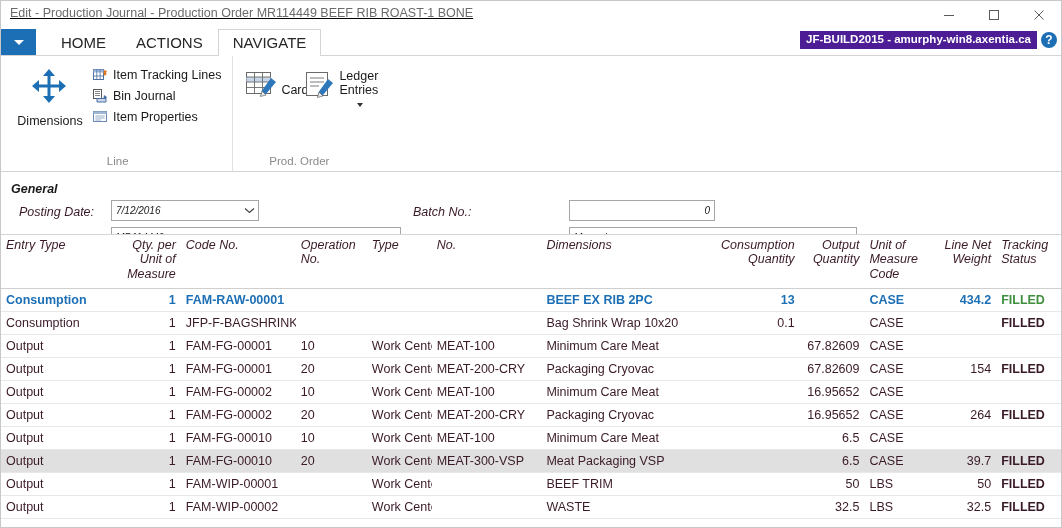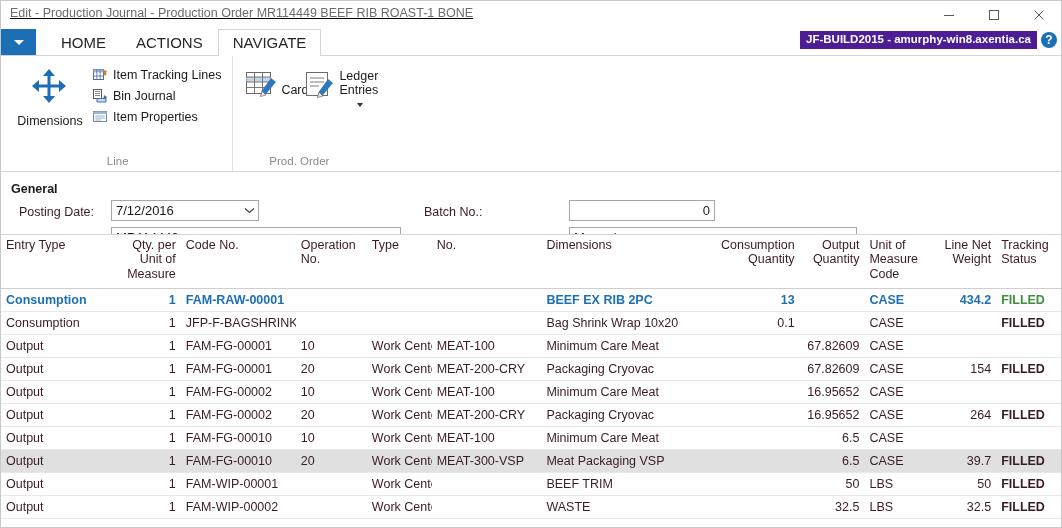--- a/index.html
+++ b/index.html
@@ -156,39 +156,39 @@
   .mid-btns { display: flex; }
   .mid-btn {
     display: flex; flex-direction: row; align-items: center;
     width: 58px;
     padding-top: 4px;
   }
   .mid-btn .lbl { font-size: 12.5px; color: #1a1a1a; margin-top: 3px; text-align:center; line-height:1.12; }
   .dd-caret { display:inline-block; width:0;height:0;border-left:3px solid transparent;border-right:3px solid transparent;border-top:4px solid #333; vertical-align: middle; margin-left:3px;}
 
   
-  .content { position: relative; padding: 0; }
+  .content { position: relative; padding: 0; font-style: italic; }
   .section-title {
     font-size: 12.5px; font-weight: bold; color: #1a1a1a;
     padding: 10px 0 4px 10px;
   }
   .form-grid { position: relative; height: 60px; }
   .fld-label {
     position: absolute;
     font-size: 12.5px;
     color: #3a1a28;
     white-space: nowrap;
   }
   .fld {
     position: absolute;
     box-sizing: border-box;
     border: 1px solid #a6a6a6;
     background: #ffffff;
     height: 21px;
-    font-size: 13px;
+    font-size: 10px;
     color: #1a1a1a;
     display: flex; align-items: center;
   }
   .fld .val { padding: 0 4px; flex: 1; white-space: nowrap; overflow: hidden; }
   .fld .val.right { text-align: right; }
   .fld .chev {
     width: 18px; display: flex; align-items: center; justify-content: center; flex:none;
   }
 
   
@@ -210,20 +210,21 @@
   table.grid th {
     font-weight: normal;
     color: #3a1a28;
     vertical-align: top;
     padding: 3px 5px 3px 5px;
     border-bottom: 1px solid #cfcfcf;
     background: #ffffff;
     line-height: 1.14;
     height: 53px;
     box-sizing: border-box;
+    font-style: italic;
   }
   table.grid td {
     color: #3a1a28;
     padding: 3px 5px 3px 5px;
     border-bottom: 1px solid #e8e8e8;
     white-space: nowrap;
     overflow: hidden;
     height: 23px;
     box-sizing: border-box;
   }
@@ -384,21 +385,21 @@
               <polyline points="1,1.5 5.5,5.5 10,1.5" fill="none" stroke="#444" stroke-width="1.2"></polyline>
             </svg>
         </span>
       </div>
 
       <div class="fld-label" style="left:18px; top:32px;">Document No.:</div>
       <div class="fld" style="left:110px; top:27px; width:290px;">
         <span class="val">MR114449</span>
       </div>
 
-      <div class="fld-label" style="left:423px; top:5px;">Batch No.:</div>
+      <div class="fld-label" style="left:412px; top:5px;">Batch No.:</div>
       <div class="fld" style="left:568px; top:0px; width:146px;">
         <span class="val right">0</span>
       </div>
 
       <div class="fld-label" style="left:432px; top:32px;">Flushing Method Filter:</div>
       <div class="fld" style="left:568px; top:27px; width:288px;">
         <span class="val">Manual</span>
         <span class="chev">
           <svg width="11" height="7" viewBox="0 0 11 7">
               <polyline points="1,1.5 5.5,5.5 10,1.5" fill="none" stroke="#444" stroke-width="1.2"></polyline>

